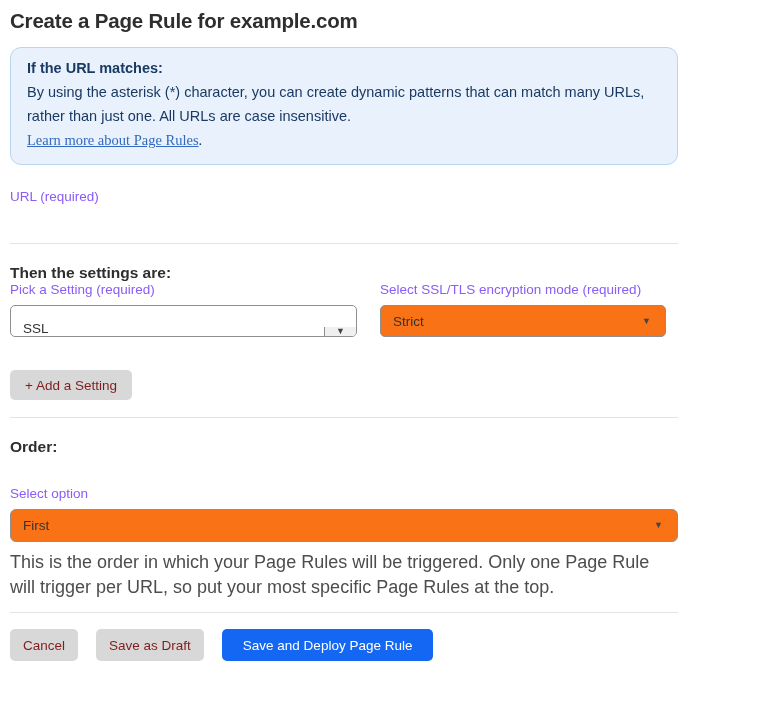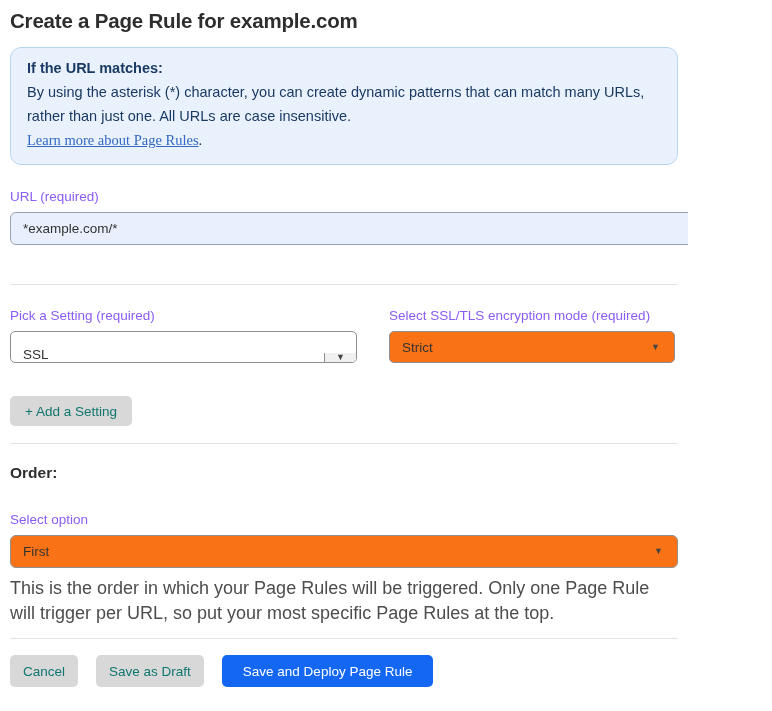--- a/index.html
+++ b/index.html
@@ -88,22 +88,20 @@
   .section-heading {
     margin: 19px 0 0 0;
     font-size: 15.5px;
     font-weight: 700;
     color: #2e2e2e;
     line-height: 19px;
   }
   
   .settings-row {
     display: flex;
-    margin-top: 23px;
-    gap: 9px;
   }
   .settings-col-1 { width: 347px; margin-right: 23px; }
   .settings-col-2 { width: 286px; }
   
   .select-split {
     display: flex;
     align-items: flex-end;
     height: 32px;
     border: 1px solid #8e8e8e;
     border-radius: 5px;
@@ -156,21 +154,21 @@
     height: 32px;
     border: none;
     border-radius: 5px;
     font-family: "Liberation Sans", sans-serif;
     font-size: 13.5px;
     cursor: pointer;
     padding: 0 13px;
   }
   .btn-gray {
     background: #d8d8d8;
-    color: #0f766e;
+    color: #7f1d1d;
   }
   .btn-blue {
     background: #1467f2;
     color: #ffffff;
     padding: 0 21px;
   }
   .add-setting-btn {
     margin-top: 33px;
     height: 30px;
     padding: 0 15px;
@@ -196,24 +194,24 @@
 
   <h1 class="page-title">Create a Page Rule for example.com</h1>
 
   <div class="info-box">
     <p class="info-heading">If the URL matches:</p>
     <p class="info-body">By using the asterisk (*) character, you can create dynamic patterns that can match many URLs, rather than just one. All URLs are case insensitive.</p>
     <p class="info-link-line"><a href="#">Learn more about Page Rules</a><span>.</span></p>
   </div>
 
   <label class="field-label">URL (required)</label>
-  <input class="url-input" type="text" value="*example.com/*" style="">
 
   <hr class="divider divider-1">
 
+  <h2 class="section-heading">Then the settings are:</h2>
 
   <div class="settings-row">
     <div class="settings-col-1">
       <label class="field-label">Pick a Setting (required)</label>
       <div class="select-split">
         <span class="select-value">SSL</span>
         <span class="arrow-box">
           <span class="arrow-glyph">▼</span>
         </span>
       </div>

